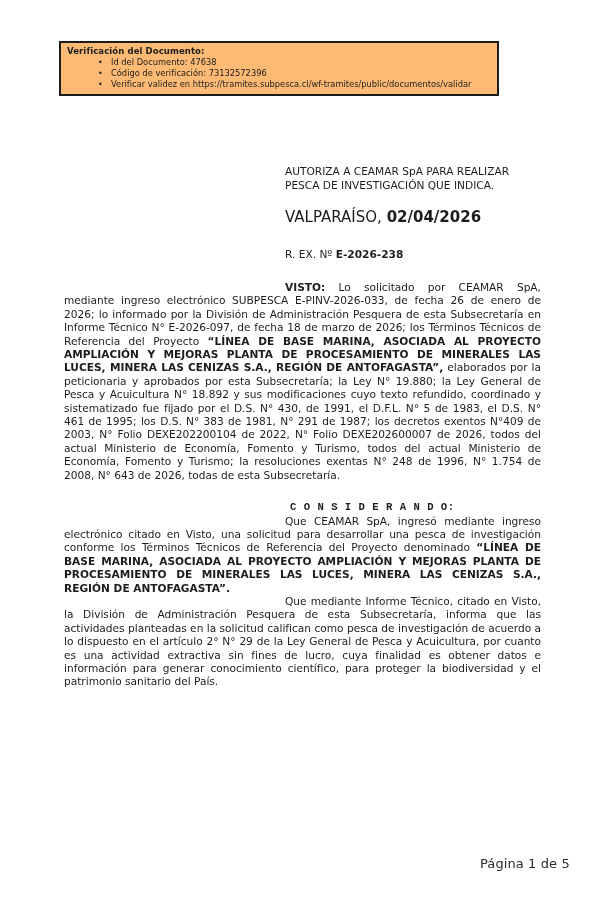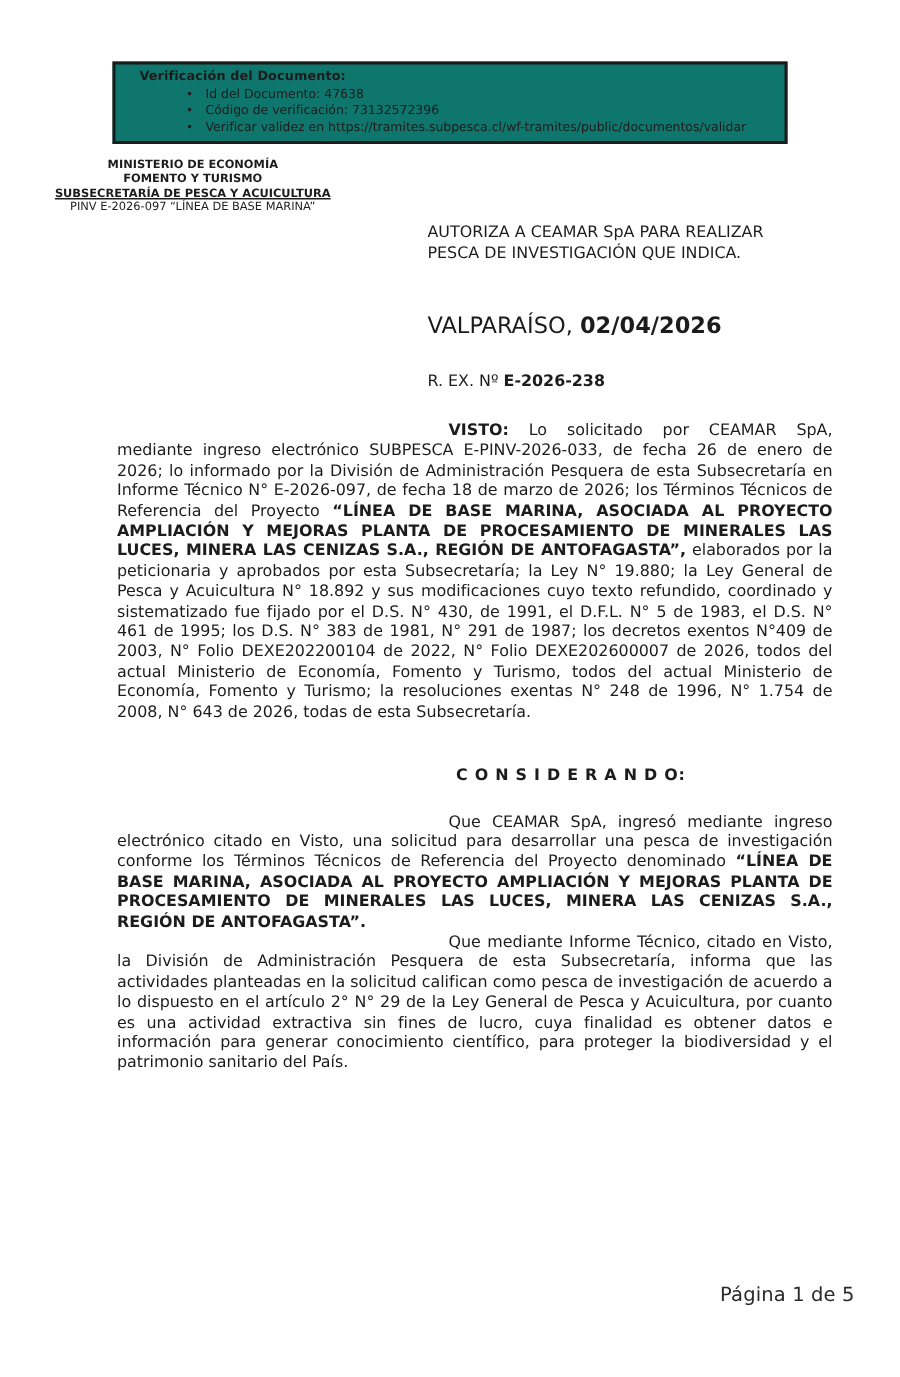--- a/index.html
+++ b/index.html
@@ -9,64 +9,65 @@
     font-family: "DejaVu Sans", "Liberation Sans", sans-serif;
     color: #1c1c1c;
     position: relative;
     overflow: hidden;
     -webkit-font-smoothing: antialiased;
   }
   .page { position: absolute; inset: 0; background: #ffffff; }
 
   
   .verify-box {
-    position: absolute; left: 75px; top: 41px; width: 424px;
+    position: absolute; left: 59px; top: 41px; width: 424px;
     border: 2px solid #1b1b1b;
-    padding: 3px 6px 4px 16px;
-    background: #0f766e;
+    padding: 3px 6px 4px 6px;
+    background: #fdba74;
   }
   .verify-title { font-size: 8.5px; font-weight: bold; line-height: 11px; letter-spacing: 0.1px; }
   .verify-list { list-style: none; margin: 0; padding: 0 0 0 31px; }
   .verify-item { font-size: 8.3px; line-height: 11px; white-space: nowrap; display: flex; }
   .verify-item .bullet { width: 13px; flex: 0 0 13px; font-size: 8px; }
 
   
   .letterhead {
     position: absolute; left: 26px; top: 105px; width: 205px;
     text-align: center; font-size: 7.6px; line-height: 9.3px;
   }
   .lh-bold { font-weight: bold; }
   .lh-underline { text-decoration: underline; }
 
   
   .subject {
-    position: absolute; left: 285px; top: 148px; width: 256px;
+    position: absolute; left: 285px; top: 164px; width: 256px;
     font-size: 10.6px; line-height: 14px;
   }
   .place-date { position: absolute; left: 285px; top: 208px; font-size: 15px; }
   .res-line   { position: absolute; left: 285px; top: 248px; font-size: 10.6px; text-align: center; }
   .b { font-weight: bold; }
 
   
   .doc-body {
-    position: absolute; left: 78px; top: 281px; width: 477px;
+    position: absolute; left: 64px; top: 281px; width: 477px;
     font-size: 10.6px; line-height: 13.4px;
     text-align: justify;
   }
   .para { margin: 0; }
   .para-visto  { text-indent: 221px; }
   .para-indent { text-indent: 221px; }
   .considerando-heading {
     display: block;
-    margin: 29px 0 0 226px;
+    margin: 19px 0 0 226px;
     font-weight: bold;
     letter-spacing: 0.5px;
     text-align: left;
+    font-family: Liberation Mono, monospace;
   }
-  .para-1 { margin-top: 17px; }
+  .para-1 { margin-top: 0; }
   .para-2 { margin-top: 0; }
 
   .page-footer {
     position: absolute; left: 480px; top: 856px;
     font-size: 13px; color: #2a2a2a; letter-spacing: 0.1px;
   }
 </style>
 </head>
 <body>
 
@@ -83,26 +84,20 @@
         <span class="bullet">•</span>
         <span>Código de verificación: 73132572396</span>
       </li>
       <li class="verify-item">
         <span class="bullet">•</span>
         <span>Verificar validez en https://tramites.subpesca.cl/wf-tramites/public/documentos/validar</span>
       </li>
     </ul>
   </div>
 
-  <div class="letterhead">
-    <div class="lh-bold">MINISTERIO DE ECONOMÍA</div>
-    <div class="lh-bold">FOMENTO Y TURISMO</div>
-    <div class="lh-bold lh-underline">SUBSECRETARÍA DE PESCA Y ACUICULTURA</div>
-    <div>PINV E-2026-097 “LÍNEA DE BASE MARINA”</div>
-  </div>
 
   <div class="subject">AUTORIZA A CEAMAR SpA PARA REALIZAR PESCA DE INVESTIGACIÓN QUE INDICA.</div>
 
   <div class="place-date">
     <span>VALPARAÍSO, </span><span class="b">02/04/2026</span>
   </div>
 
   <div class="res-line">
     <span>R. EX. Nº </span><span class="b">E-2026-238</span>
   </div>

